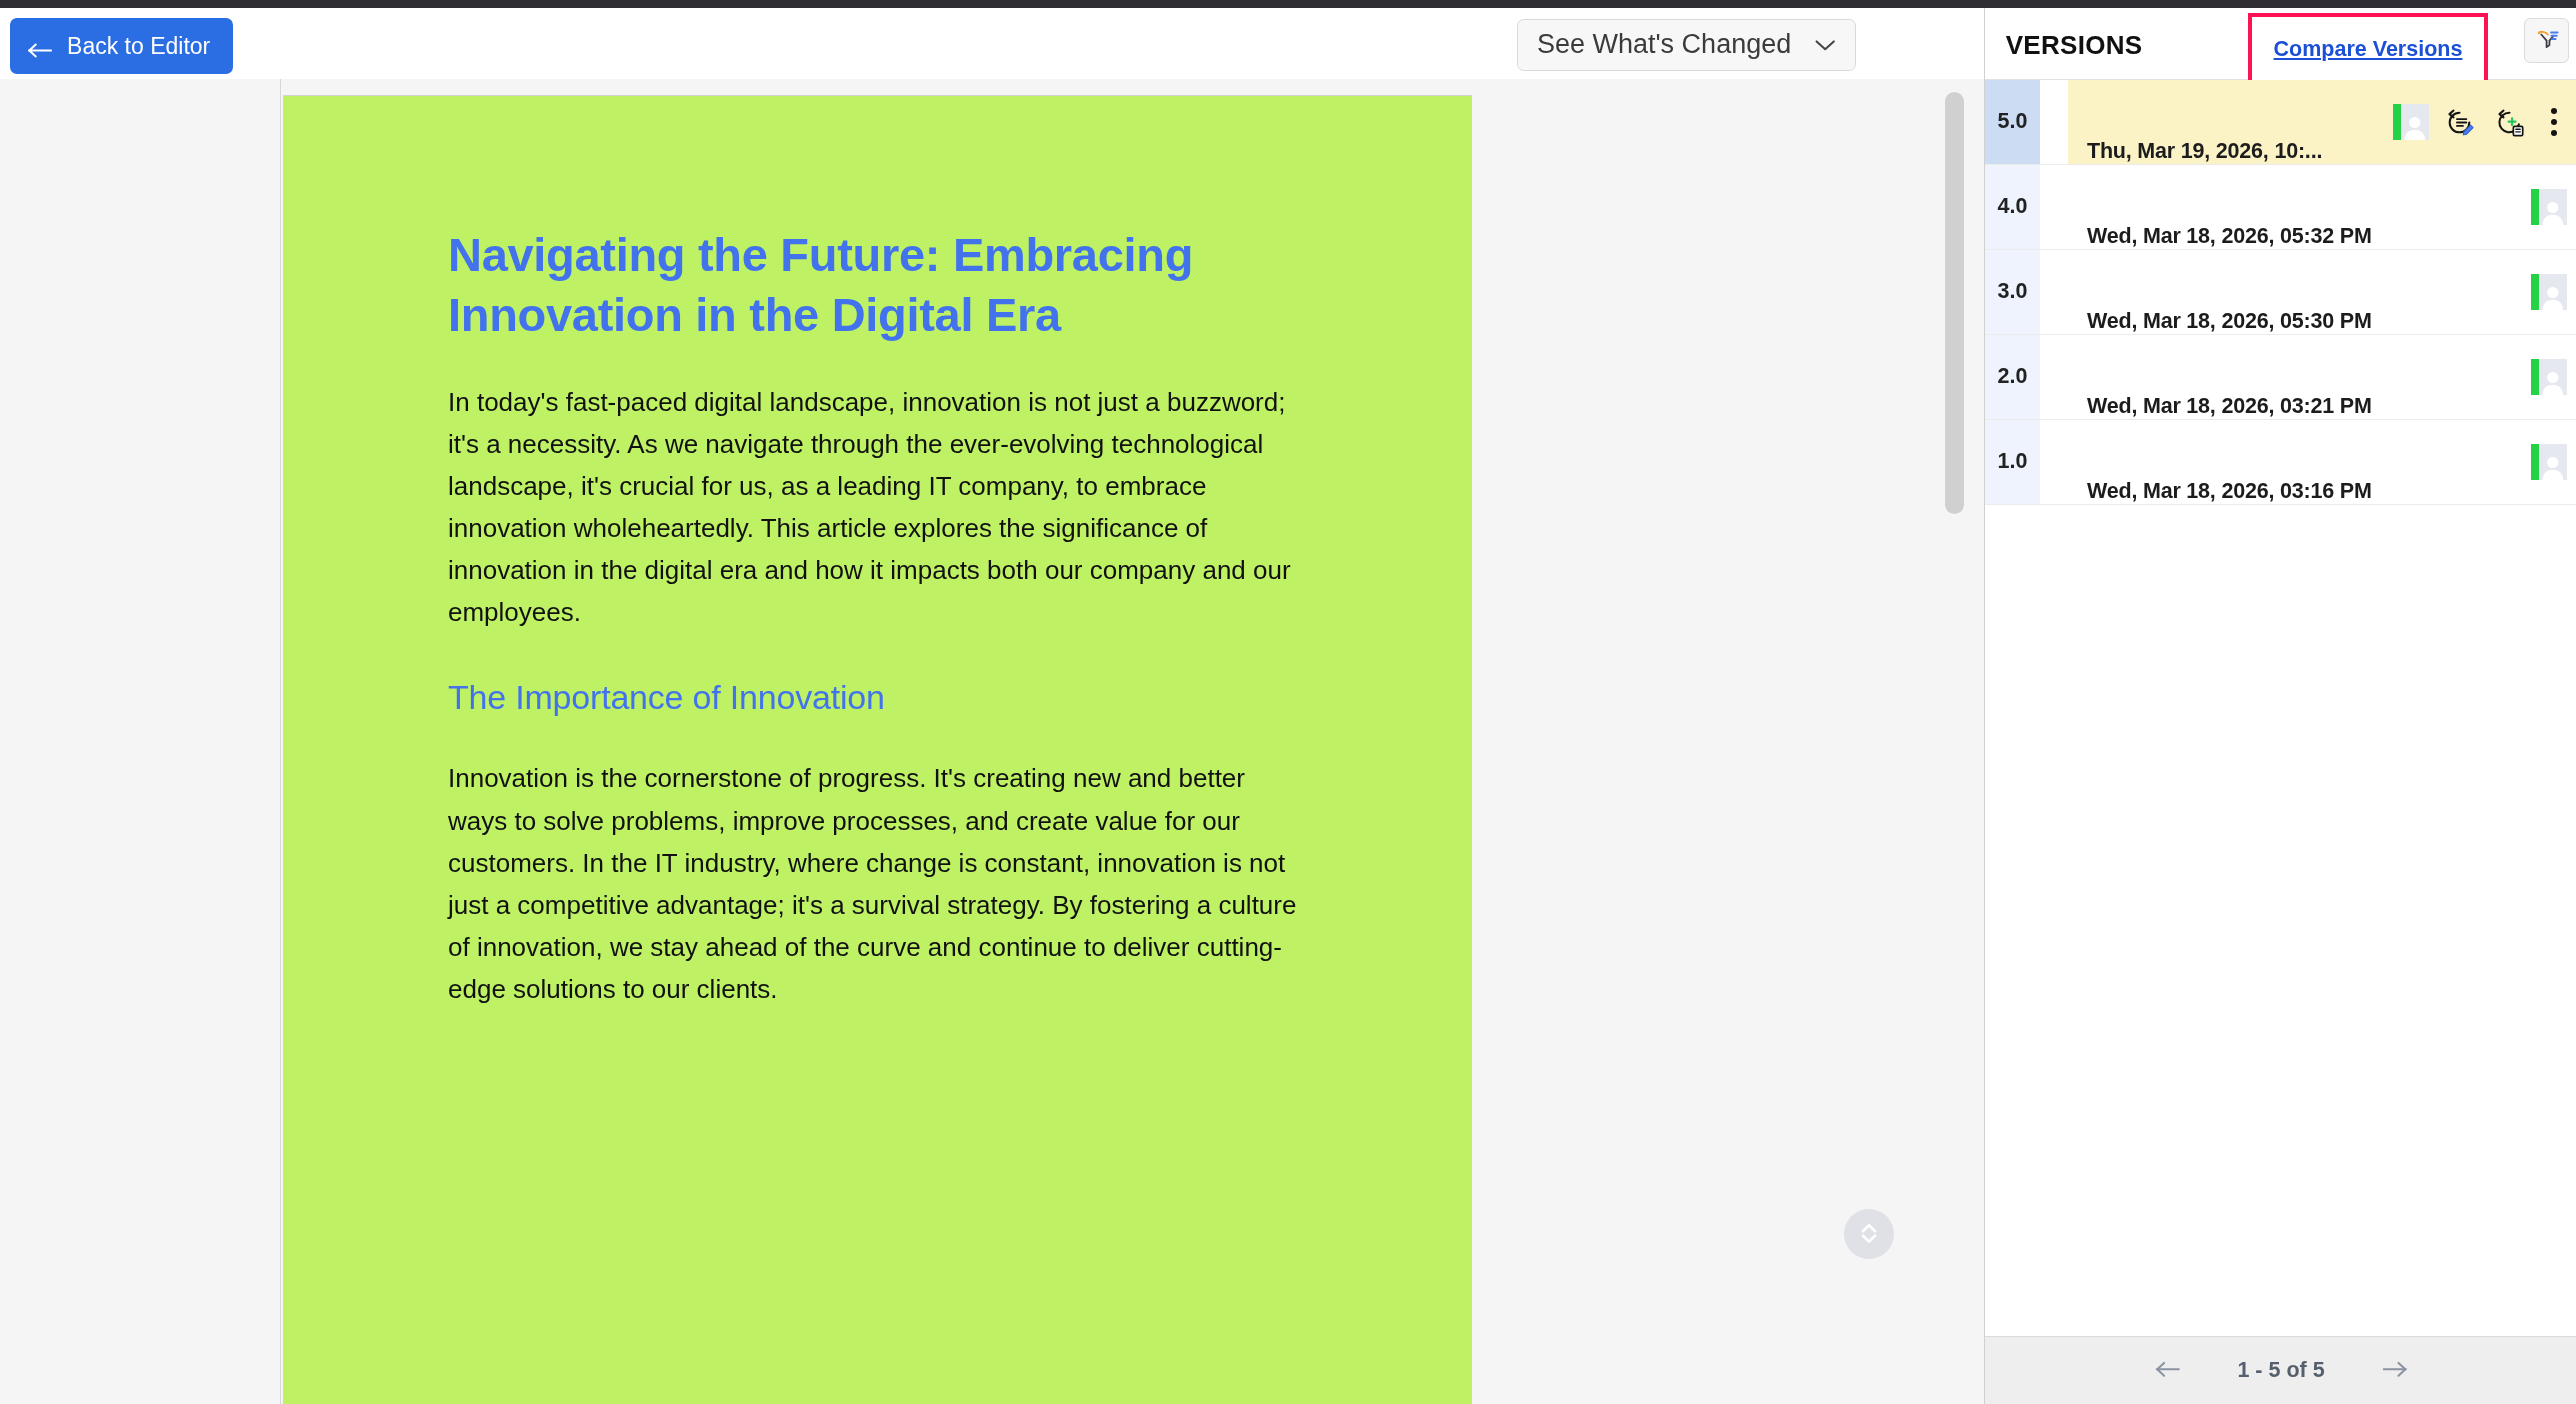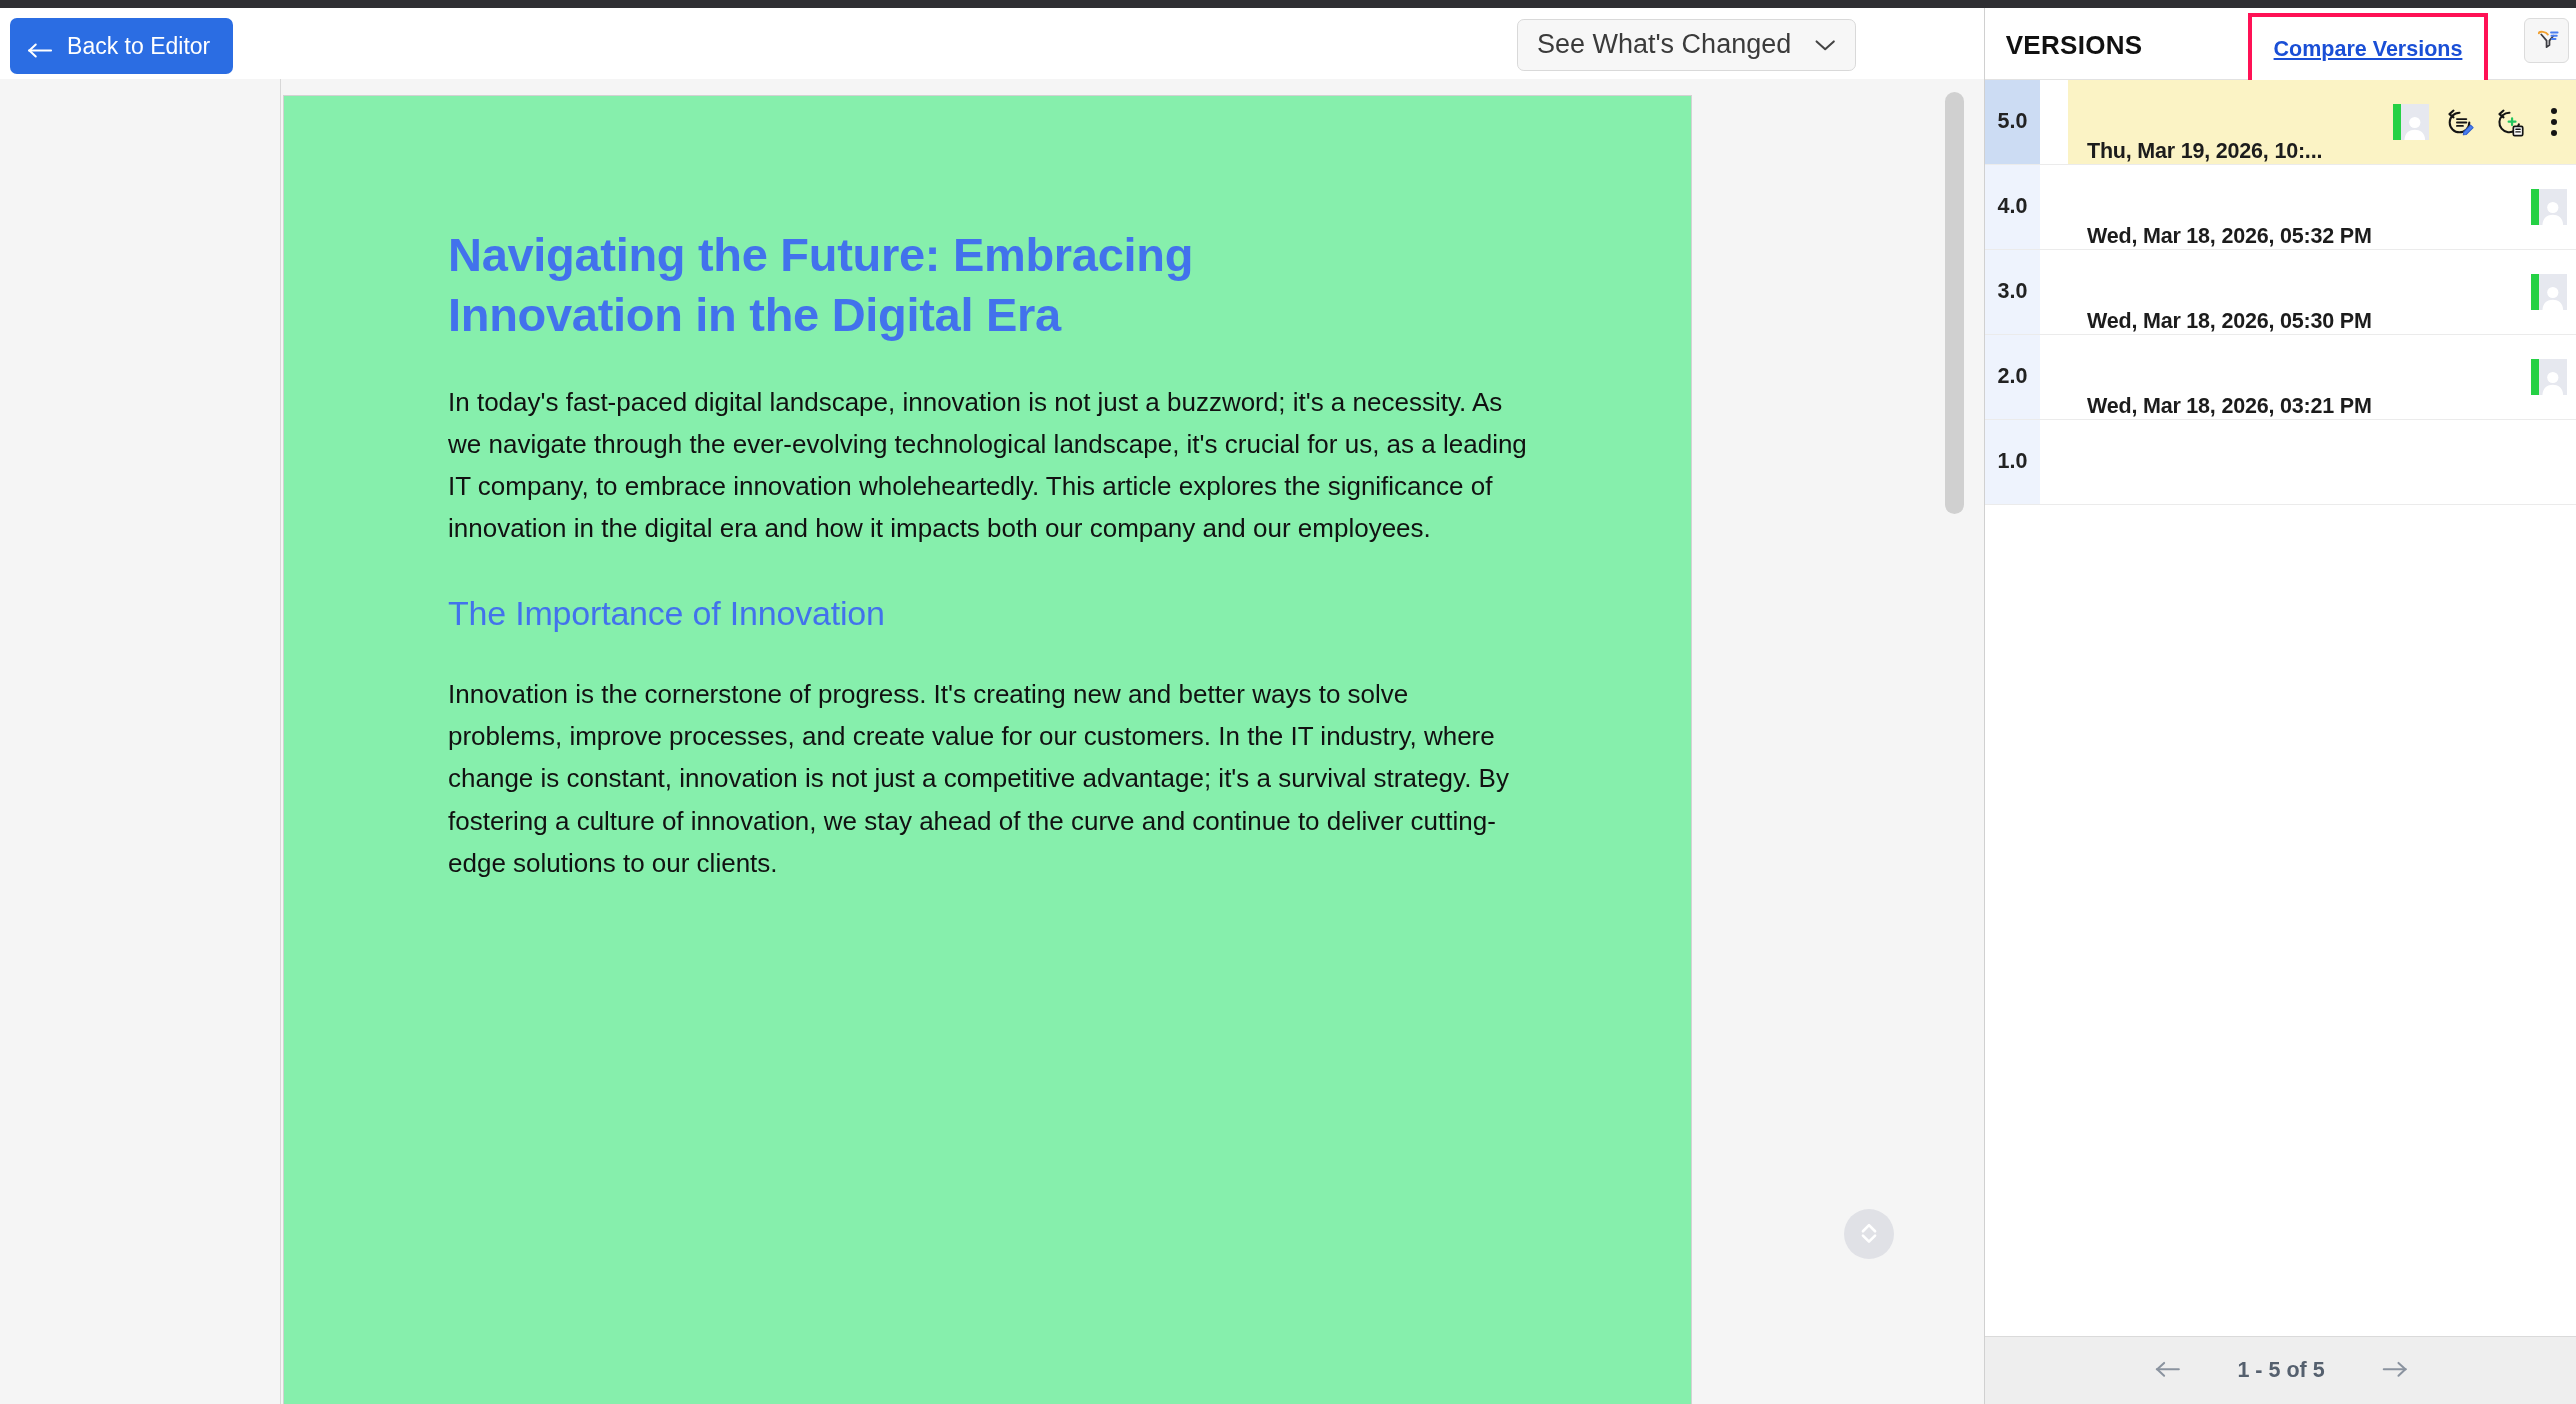--- a/index.html
+++ b/index.html
@@ -61,22 +61,22 @@
     background: #f5f5f5;
   }
   .doc-left-gutter {
     position: absolute; left: 0; top: 0;
     width: 281px; height: 1325px;
     background: #f5f5f5;
     border-right: 1.7px solid #d7d7d7;
   }
   .doc-page {
     position: absolute; left: 283px; top: 15.5px;
-    width: 1409px; height: 1310px;
-    background: #86efac;
+    width: 1189px; height: 1310px;
+    background: #bef264;
     border: 1.7px solid #d2d2d2;
     border-bottom: none;
   }
   .doc-inner { padding: 129px 164px 0 164px; }
   .doc-title {
     color: #4272ec;
     font-size: 47px;
     font-weight: bold;
     line-height: 1.28;
     letter-spacing: -0.3px;
@@ -409,20 +409,34 @@
                 <path d="M4 32 C4 23 10 19.5 16 19.5 C22 19.5 28 23 28 32 Z" fill="#ffffff"></path>
               </svg>
             </span>
           </span>
         </div>
       </div>
     </div>
 
     <div class="vrow">
       <div class="vnum">1.0</div>
+      <div class="vbody">
+        <span class="vdate">Wed, Mar 18, 2026, 03:16 PM</span>
+        <div class="vactions">
+          <span class="avatar">
+            <span class="avatar-bar"></span>
+            <span class="avatar-face">
+              <svg viewBox="0 0 32 32" width="27.6" height="27.6">
+                <circle cx="16" cy="11" r="6.5" fill="#ffffff"></circle>
+                <path d="M4 32 C4 23 10 19.5 16 19.5 C22 19.5 28 23 28 32 Z" fill="#ffffff"></path>
+              </svg>
+            </span>
+          </span>
+        </div>
+      </div>
     </div>
 
   </div>
 
   <div class="versions-footer">
     <button class="pg-arrow">
       <span>
         <svg viewBox="0 0 30 22" width="27.6" height="20.7">
           <path d="M3 11 H27" stroke="#8a939f" stroke-width="2.2" fill="none" stroke-linecap="round"></path>
           <path d="M11 4 L3.5 11 L11 18" stroke="#8a939f" stroke-width="2.2" fill="none" stroke-linecap="round" stroke-linejoin="round"></path>

